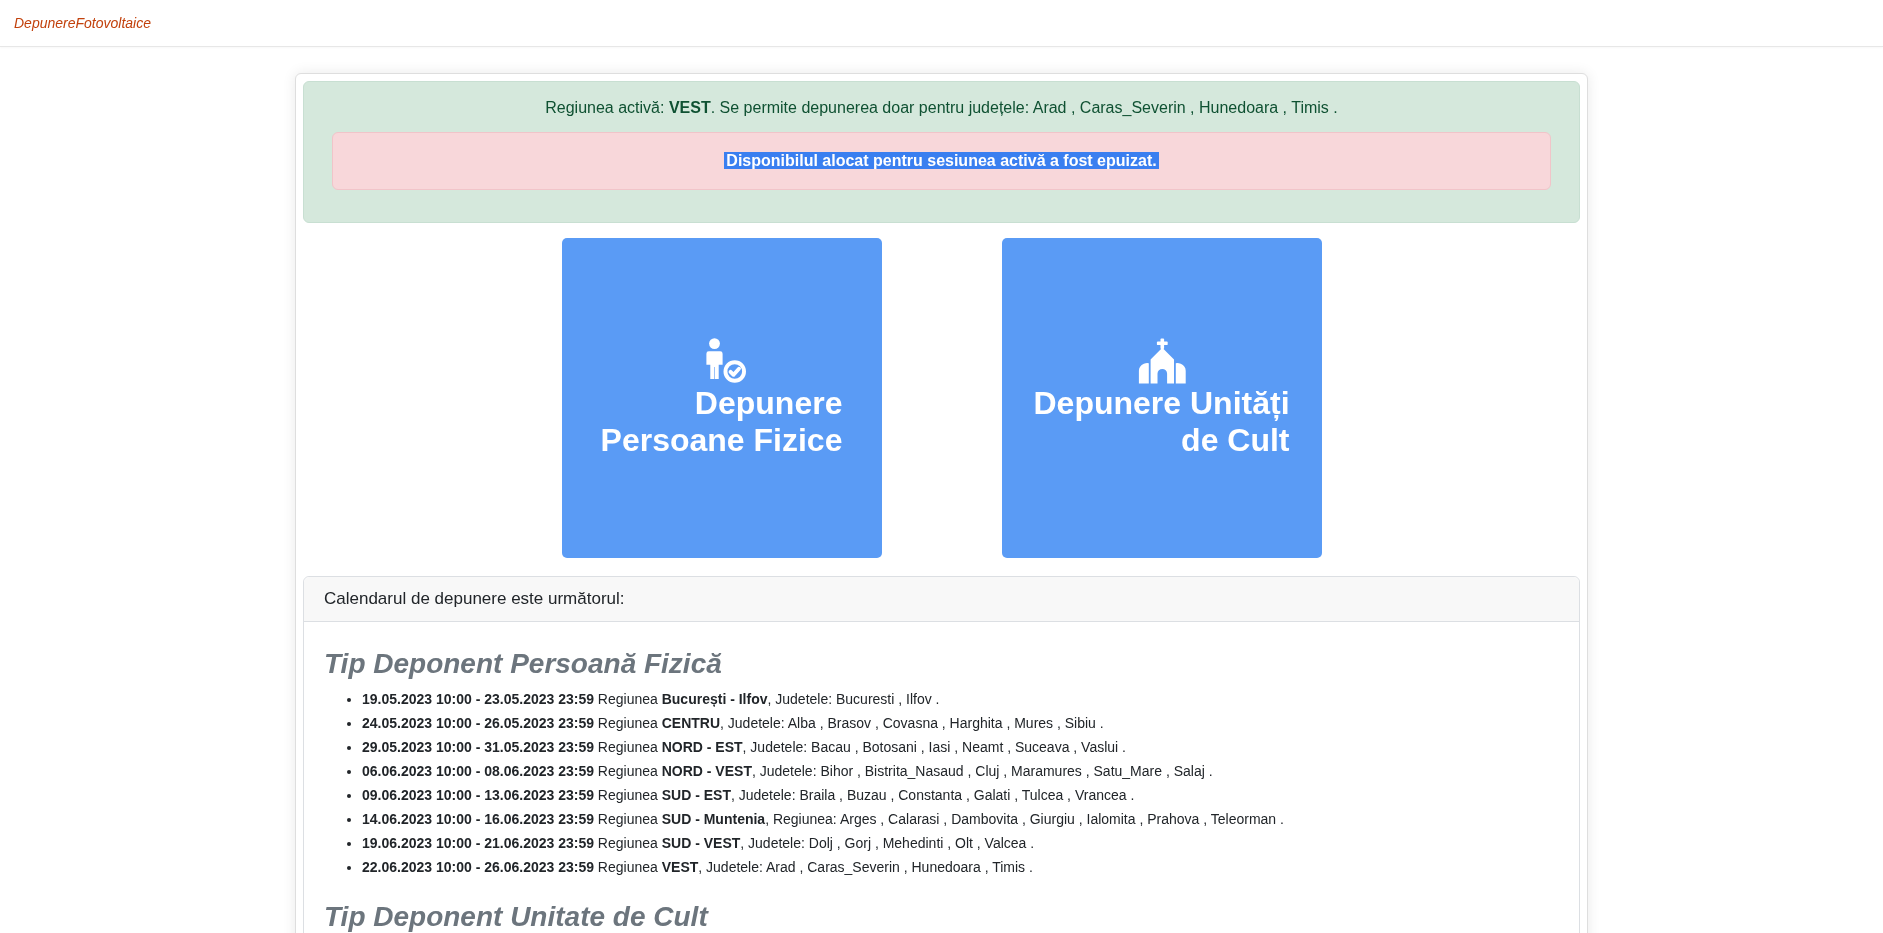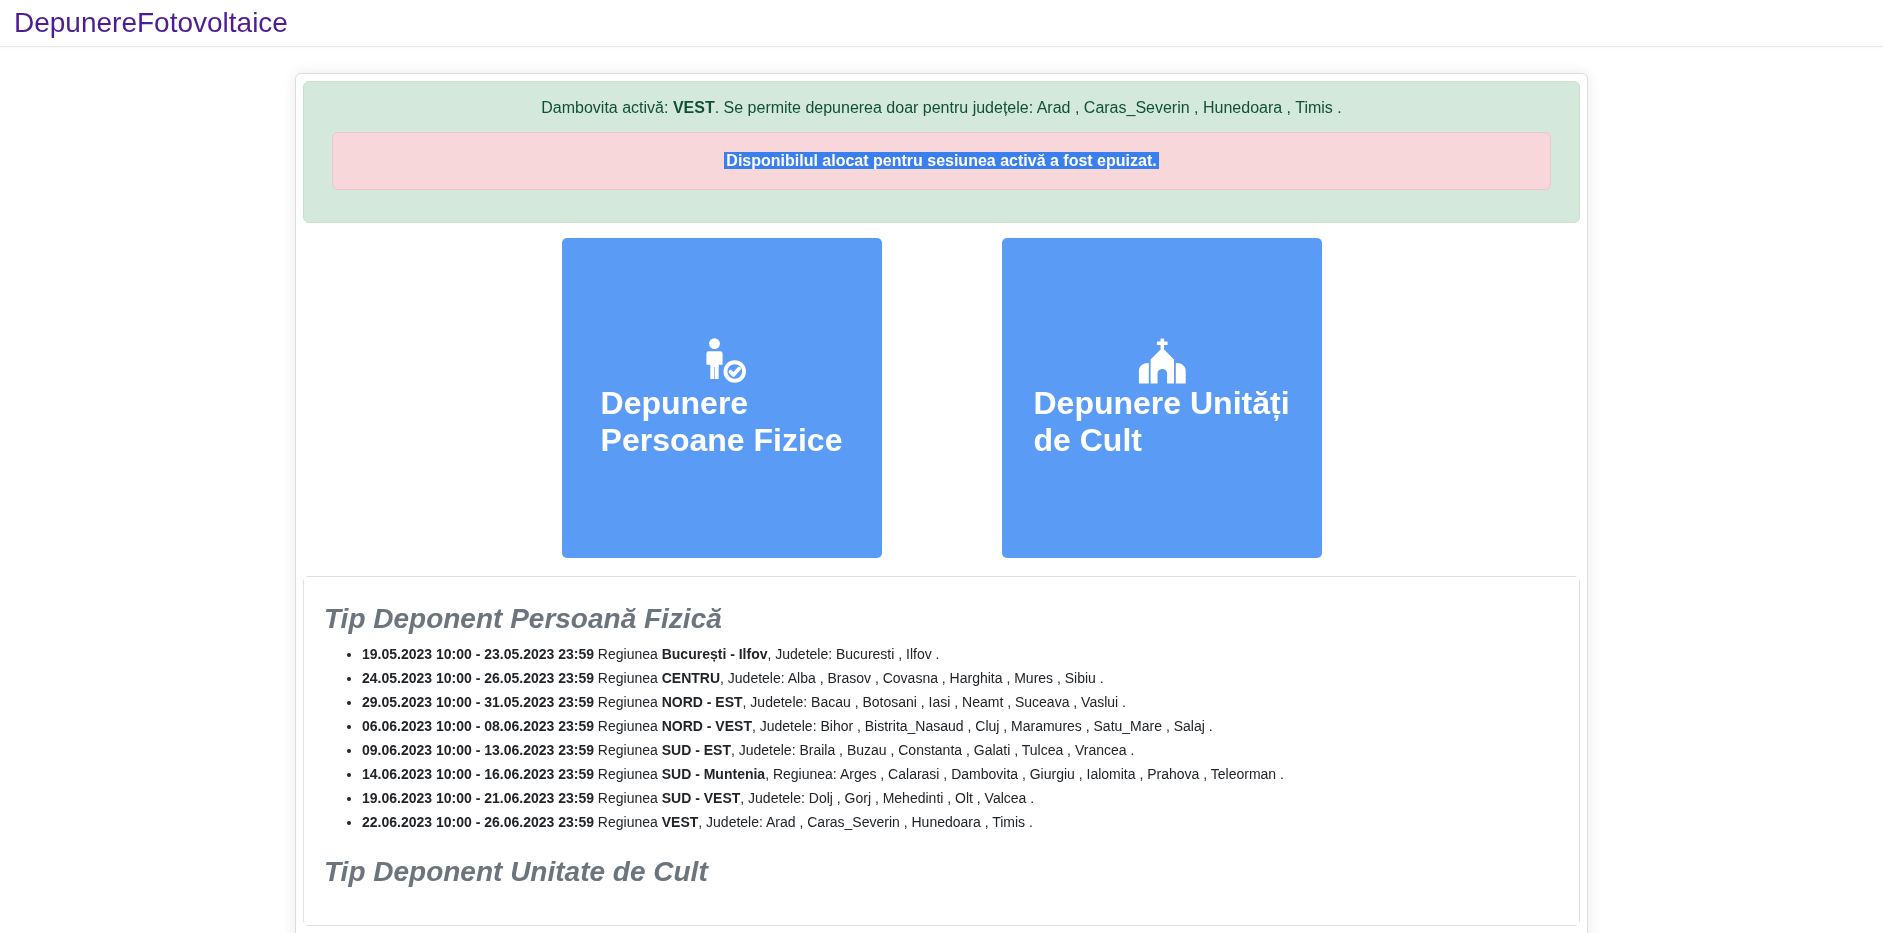--- a/index.html
+++ b/index.html
@@ -18,24 +18,25 @@
     background: #ffffff;
     border-bottom: 1px solid #e7e7e7;
     display: flex;
     align-items: center;
     padding: 0 14px;
     box-shadow: 0 1px 2px rgba(0,0,0,.03);
     position: relative;
     z-index: 2;
   }
   .navbar-brand {
-    font-size: 28px;
-    color: #4c1d95;
+    font-size: 14px;
+    color: #c2410c;
     text-decoration: none;
     cursor: pointer;
+    font-style: italic;
   }
   
   .main-panel {
     width: 1277px;
     margin: 26px auto 0;
     background: #ffffff;
     border: 1px solid #dedede;
     border-radius: 6px;
     box-shadow: 0 0 14px rgba(0,0,0,.09);
     padding: 7px;
@@ -89,21 +90,21 @@
     flex-direction: column;
     align-items: center;
     justify-content: center;
     cursor: pointer;
   }
   .big-btn .btn-icon { height: 48px; display: flex; align-items: center; justify-content: center; }
   .big-btn .btn-label {
     font-size: 32px;
     line-height: 37px;
     font-weight: 600;
-    text-align: left;
+    text-align: right;
     font-family: "Liberation Sans", sans-serif;
   }
   
   .calendar-card {
     margin-top: 18px;
     border: 1px solid #dcdfe3;
     border-radius: 6px;
   }
   .calendar-card .card-header {
     background: #f8f8f8;
@@ -138,21 +139,21 @@
 </head>
 <body>
 
 <header class="navbar">
   <a class="navbar-brand">DepunereFotovoltaice</a>
 </header>
 
 <main class="main-panel">
 
   <div class="alert-success">
-    <div><span style="white-space:pre-wrap">Dambovita activă: </span><b>VEST</b><span style="white-space:pre-wrap">. Se permite depunerea doar pentru județele: Arad , Caras_Severin , Hunedoara , Timis .</span></div>
+    <div><span style="white-space:pre-wrap">Regiunea activă: </span><b>VEST</b><span style="white-space:pre-wrap">. Se permite depunerea doar pentru județele: Arad , Caras_Severin , Hunedoara , Timis .</span></div>
 
     <div class="alert-danger">
       <span class="selected-text">Disponibilul alocat pentru sesiunea activă a fost epuizat.</span>
     </div>
   </div>
 
   <div class="actions-row">
 
     <button class="big-btn">
       <span class="btn-icon">
@@ -174,20 +175,21 @@
           <path d="M18.2 6.2 L10.4 14 L10.4 30 L15 30 L15 23.5 a3.2 3.2 0 0 1 6.4 0 L21.4 30 L26 30 L26 14 Z"></path>
           <path d="M9.2 16.5 L9.2 30 L2.6 30 L2.6 21.5 q0-3 3.3-4.6 q2-1 3.3-0.4 z"></path>
           <path d="M27.2 16.5 L27.2 30 L33.8 30 L33.8 21.5 q0-3-3.3-4.6 q-2-1-3.3-0.4 z"></path>
         </svg>
       </span>
       <span class="btn-label"><span>Depunere Unități</span><br><span>de Cult</span></span>
     </button>
   </div>
 
   <section class="calendar-card">
+    <div class="card-header">Calendarul de depunere este următorul:</div>
     <div class="card-body">
 
       <h3 class="section-title">Tip Deponent Persoană Fizică</h3>
 
       <ul class="calendar-list">
         <li><b>19.05.2023 10:00 - 23.05.2023 23:59</b><span> Regiunea </span><b>București - Ilfov</b><span>, Judetele: Bucuresti , Ilfov .</span></li>
         <li><b>24.05.2023 10:00 - 26.05.2023 23:59</b><span> Regiunea </span><b>CENTRU</b><span>, Judetele: Alba , Brasov , Covasna , Harghita , Mures , Sibiu .</span></li>
         <li><b>29.05.2023 10:00 - 31.05.2023 23:59</b><span> Regiunea </span><b>NORD - EST</b><span>, Judetele: Bacau , Botosani , Iasi , Neamt , Suceava , Vaslui .</span></li>
         <li><b>06.06.2023 10:00 - 08.06.2023 23:59</b><span> Regiunea </span><b>NORD - VEST</b><span>, Judetele: Bihor , Bistrita_Nasaud , Cluj , Maramures , Satu_Mare , Salaj .</span></li>
         <li><b>09.06.2023 10:00 - 13.06.2023 23:59</b><span> Regiunea </span><b>SUD - EST</b><span>, Judetele: Braila , Buzau , Constanta , Galati , Tulcea , Vrancea .</span></li>

